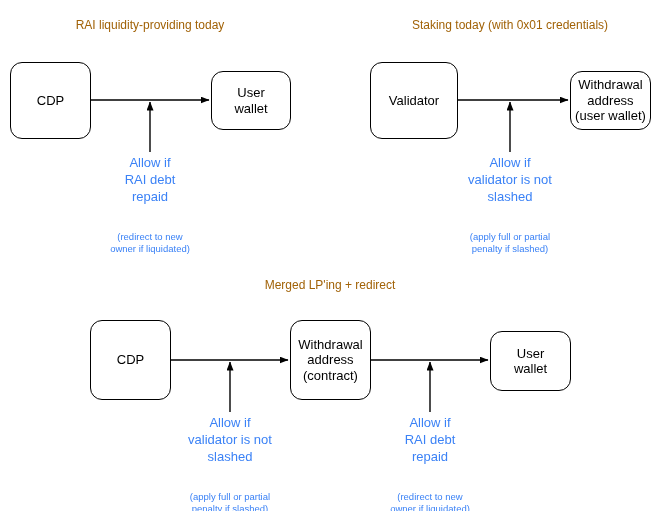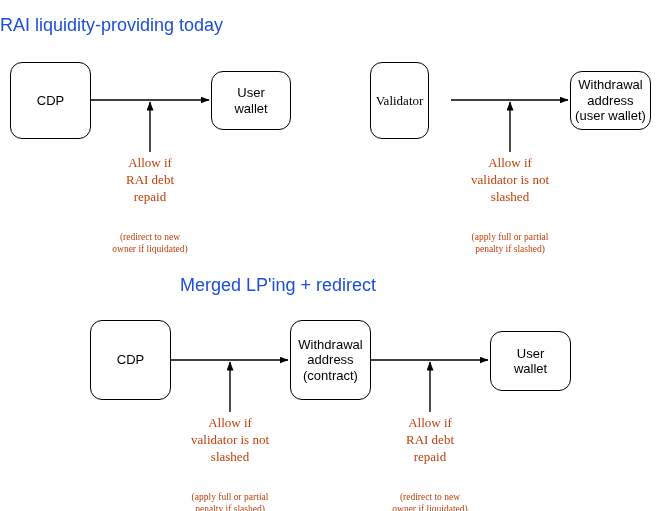--- a/index.html
+++ b/index.html
@@ -36,30 +36,30 @@
     align-items: center;
     justify-content: center;
     text-align: center;
     font-size: 13px;
     line-height: 15.5px;
     color: #000000;
     white-space: pre-line;
   }
   .panel-title {
     position: absolute;
-    font-size: 18px;
+    text-align: center;
+    font-size: 12px;
     line-height: 15px;
-    color: #1d4ed8;
+    color: #a16207;
     white-space: nowrap;
   }
   .note {
     position: absolute;
     text-align: center;
-    color: #c2410c;
-    font-family: Liberation Serif, serif;
+    color: #3b82f6;
   }
   .note .note-main {
     font-size: 13px;
     line-height: 17px;
     white-space: pre-line;
   }
   .note .note-sub {
     font-size: 9.5px;
     line-height: 12px;
     margin-top: 26px;
@@ -101,29 +101,30 @@
     <g>
       <line x1="371" y1="360" x2="488" y2="360" stroke="#000000" stroke-width="1.4" marker-end="url(#arrowhead)"></line>
     </g>
     <g>
       <line x1="430" y1="412" x2="430" y2="362" stroke="#000000" stroke-width="1.4" marker-end="url(#arrowhead)"></line>
     </g>
   </svg>
 
   <div class="panel-title" style="left:0px; top:18px; width:300px;">RAI liquidity-providing today</div>
 
+  <div class="panel-title" style="left:360px; top:18px; width:300px;">Staking today (with 0x01 credentials)</div>
 
   <div class="panel-title" style="left:180px; top:278px; width:300px;">Merged LP'ing + redirect</div>
 
   <div class="node" style="left:10px; top:62px; width:81px; height:77px;">CDP</div>
 
   <div class="node" style="left:211px; top:71px; width:80px; height:59px;">User
 wallet</div>
 
-  <div class="node" style="left:370px; top:62px; width:59px; height:77px;font-family:Liberation Serif, serif;">Validator</div>
+  <div class="node" style="left:370px; top:62px; width:88px; height:77px;">Validator</div>
 
   <div class="node" style="left:570px; top:71px; width:81px; height:59px;">Withdrawal
 address
 (user wallet)</div>
 
   <div class="node" style="left:90px; top:320px; width:81px; height:80px;">CDP</div>
 
   <div class="node" style="left:290px; top:320px; width:81px; height:80px;">Withdrawal
 address
 (contract)</div>

